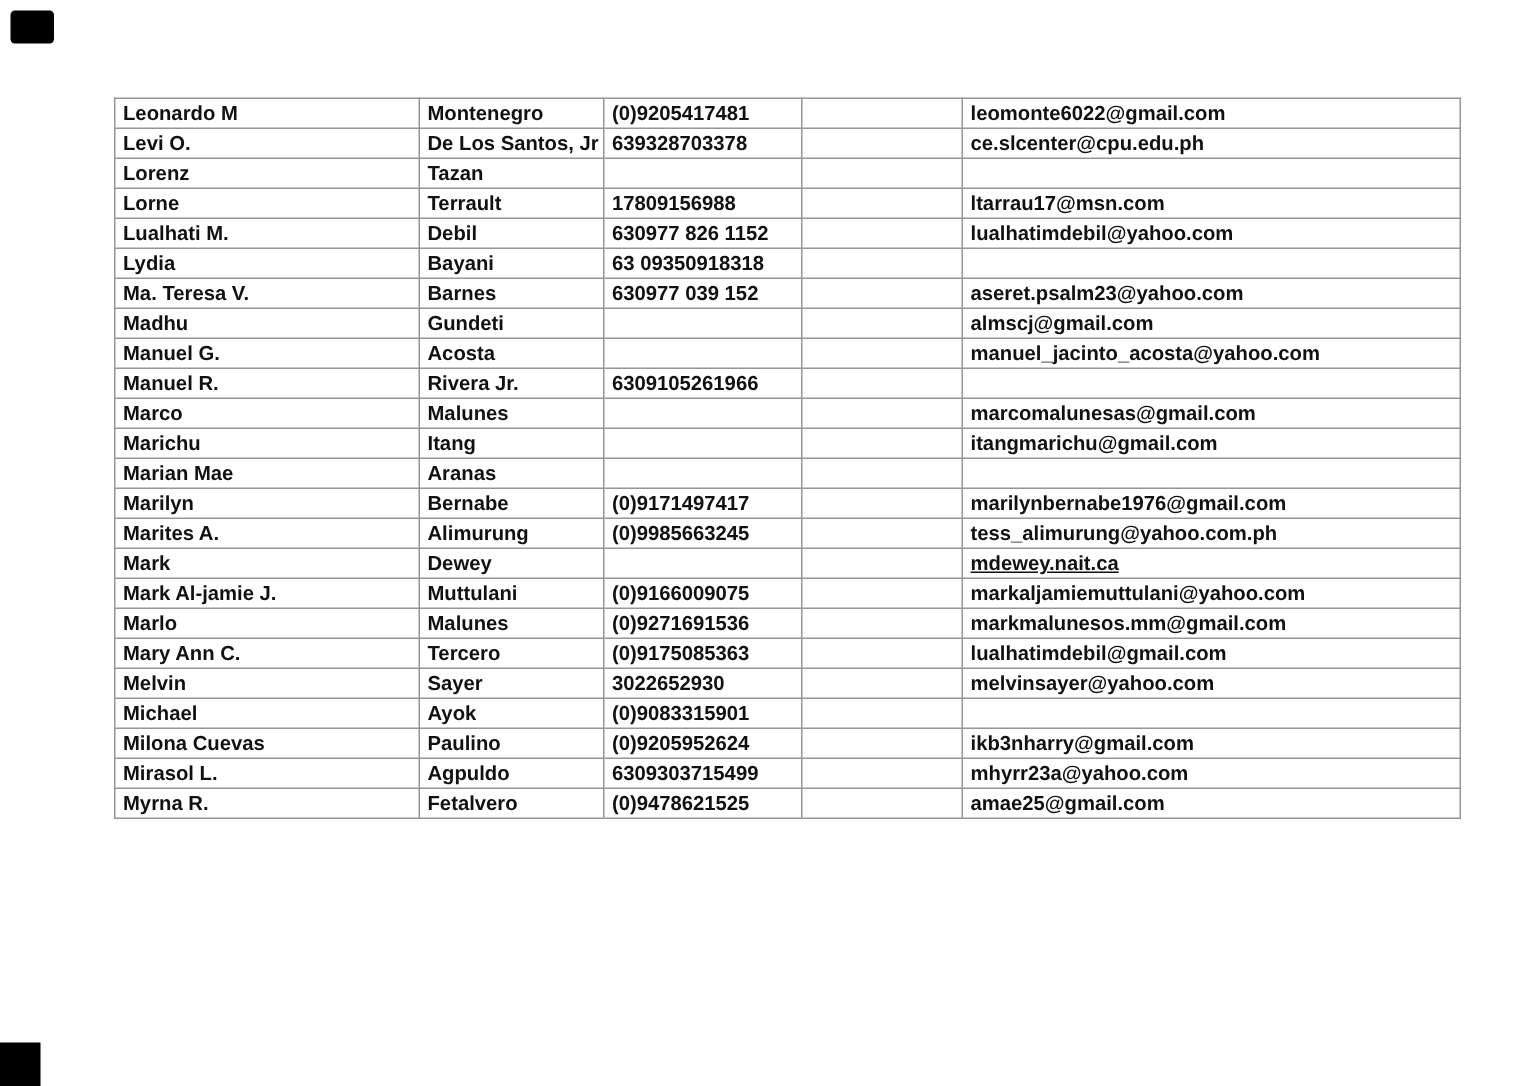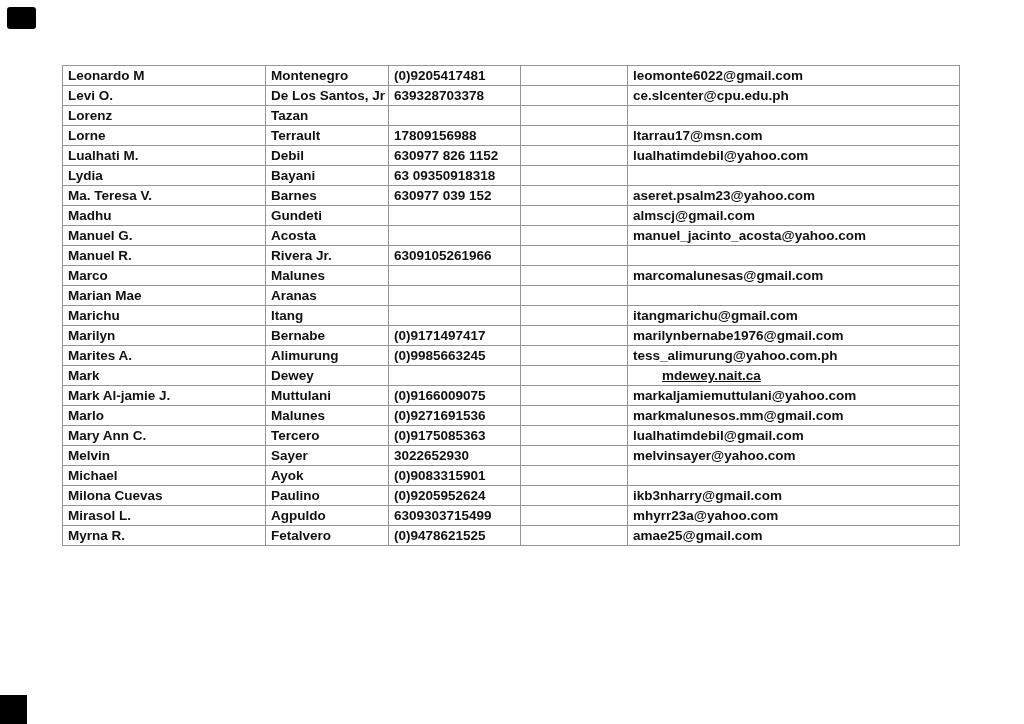--- a/index.html
+++ b/index.html
@@ -26,21 +26,21 @@
     border-radius: 3px;
   }
   .scan-mark.bottom-left {
     left: 0px;
     top: 695px;
     width: 27px;
     height: 29px;
   }
   .contact-table-wrap {
     position: absolute;
-    left: 62px;
+    left: 76px;
     top: 65px;
   }
   table.contact-table {
     border-collapse: collapse;
     table-layout: fixed;
     width: 897px;
   }
   table.contact-table td {
     border: 1px solid #969696;
     height: 19px;
@@ -49,21 +49,20 @@
     font-size: 13.5px;
     font-weight: 600;
     color: #111111;
     white-space: nowrap;
     overflow: hidden;
     vertical-align: middle;
   }
   table.contact-table td.link-cell span {
     text-decoration: underline;
     cursor: pointer;
-    margin-left: 29px;
   }
 </style>
 </head>
 <body>
 
 <div class="scan-mark top-left"></div>
 
 <div class="scan-mark bottom-left"></div>
 
 <div class="contact-table-wrap">
@@ -147,32 +146,32 @@
           <td></td>
         </tr>
         <tr>
           <td>Marco</td>
           <td>Malunes</td>
           <td></td>
           <td></td>
           <td>marcomalunesas@gmail.com</td>
         </tr>
         <tr>
+          <td>Marichu</td>
+          <td>Itang</td>
+          <td></td>
+          <td></td>
+          <td>itangmarichu@gmail.com</td>
+        </tr>
+        <tr>
           <td>Marian Mae</td>
           <td>Aranas</td>
           <td></td>
           <td></td>
           <td></td>
-        </tr>
-        <tr>
-          <td>Marichu</td>
-          <td>Itang</td>
-          <td></td>
-          <td></td>
-          <td>itangmarichu@gmail.com</td>
         </tr>
         <tr>
           <td>Marilyn</td>
           <td>Bernabe</td>
           <td>(0)9171497417</td>
           <td></td>
           <td>marilynbernabe1976@gmail.com</td>
         </tr>
         <tr>
           <td>Marites A.</td>

